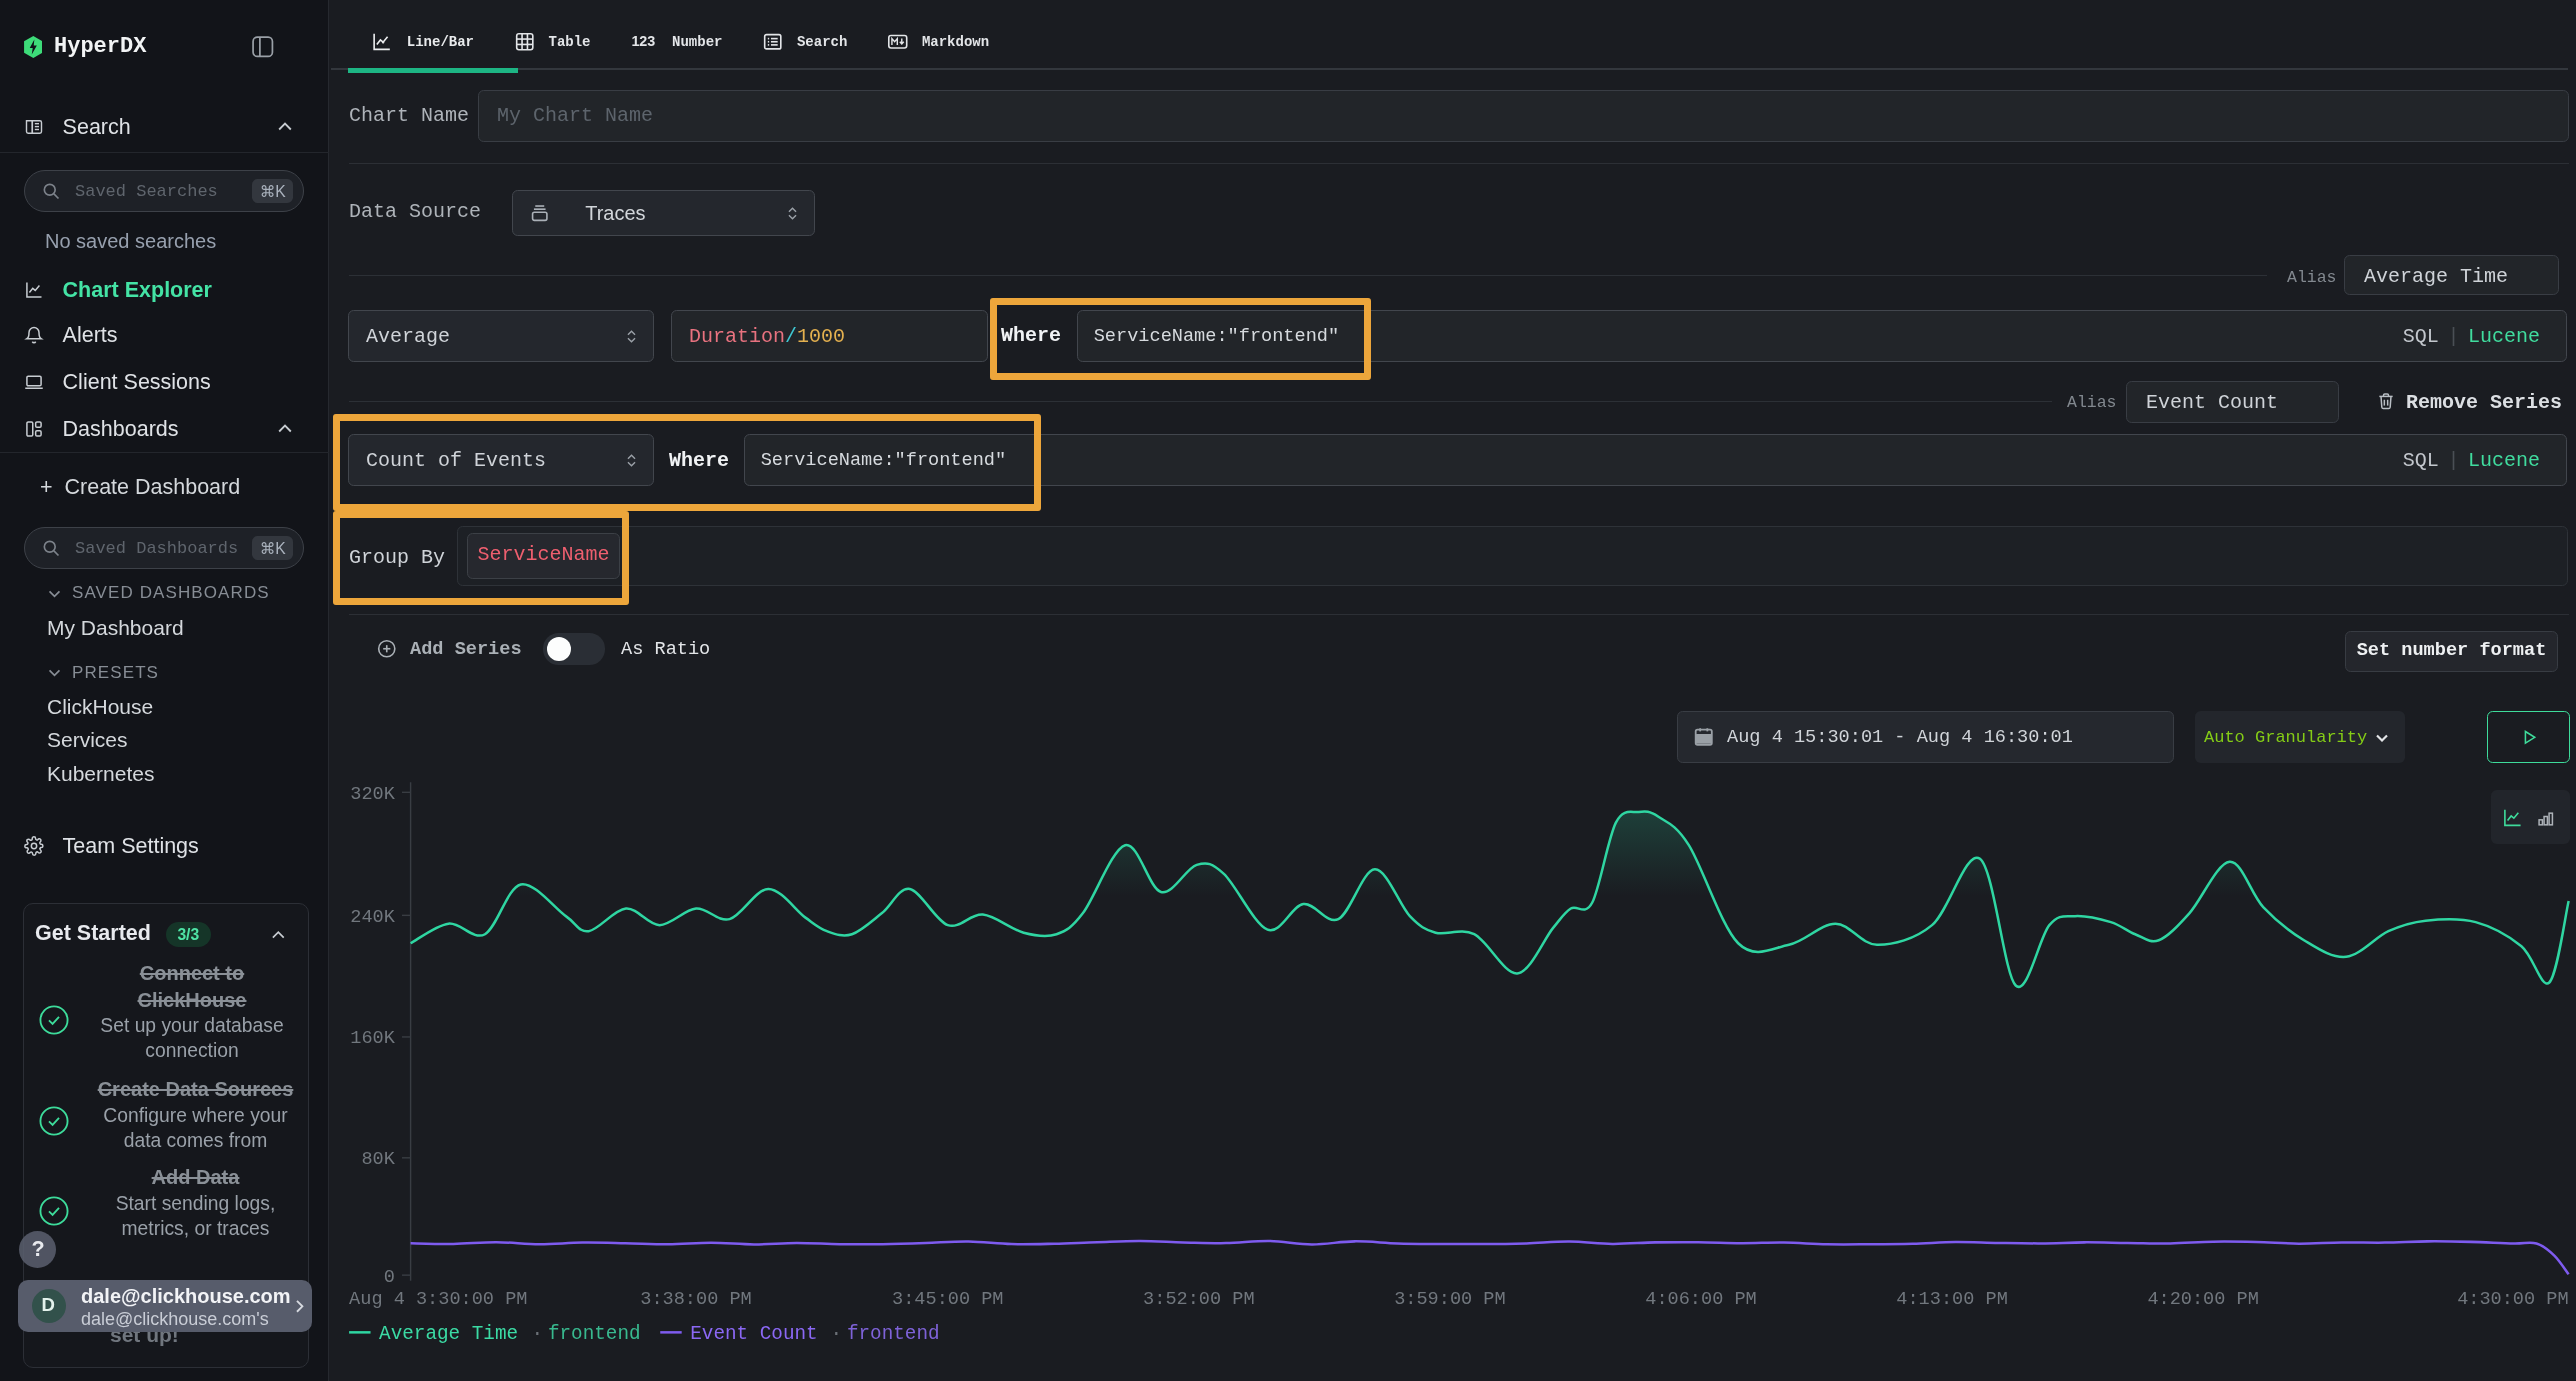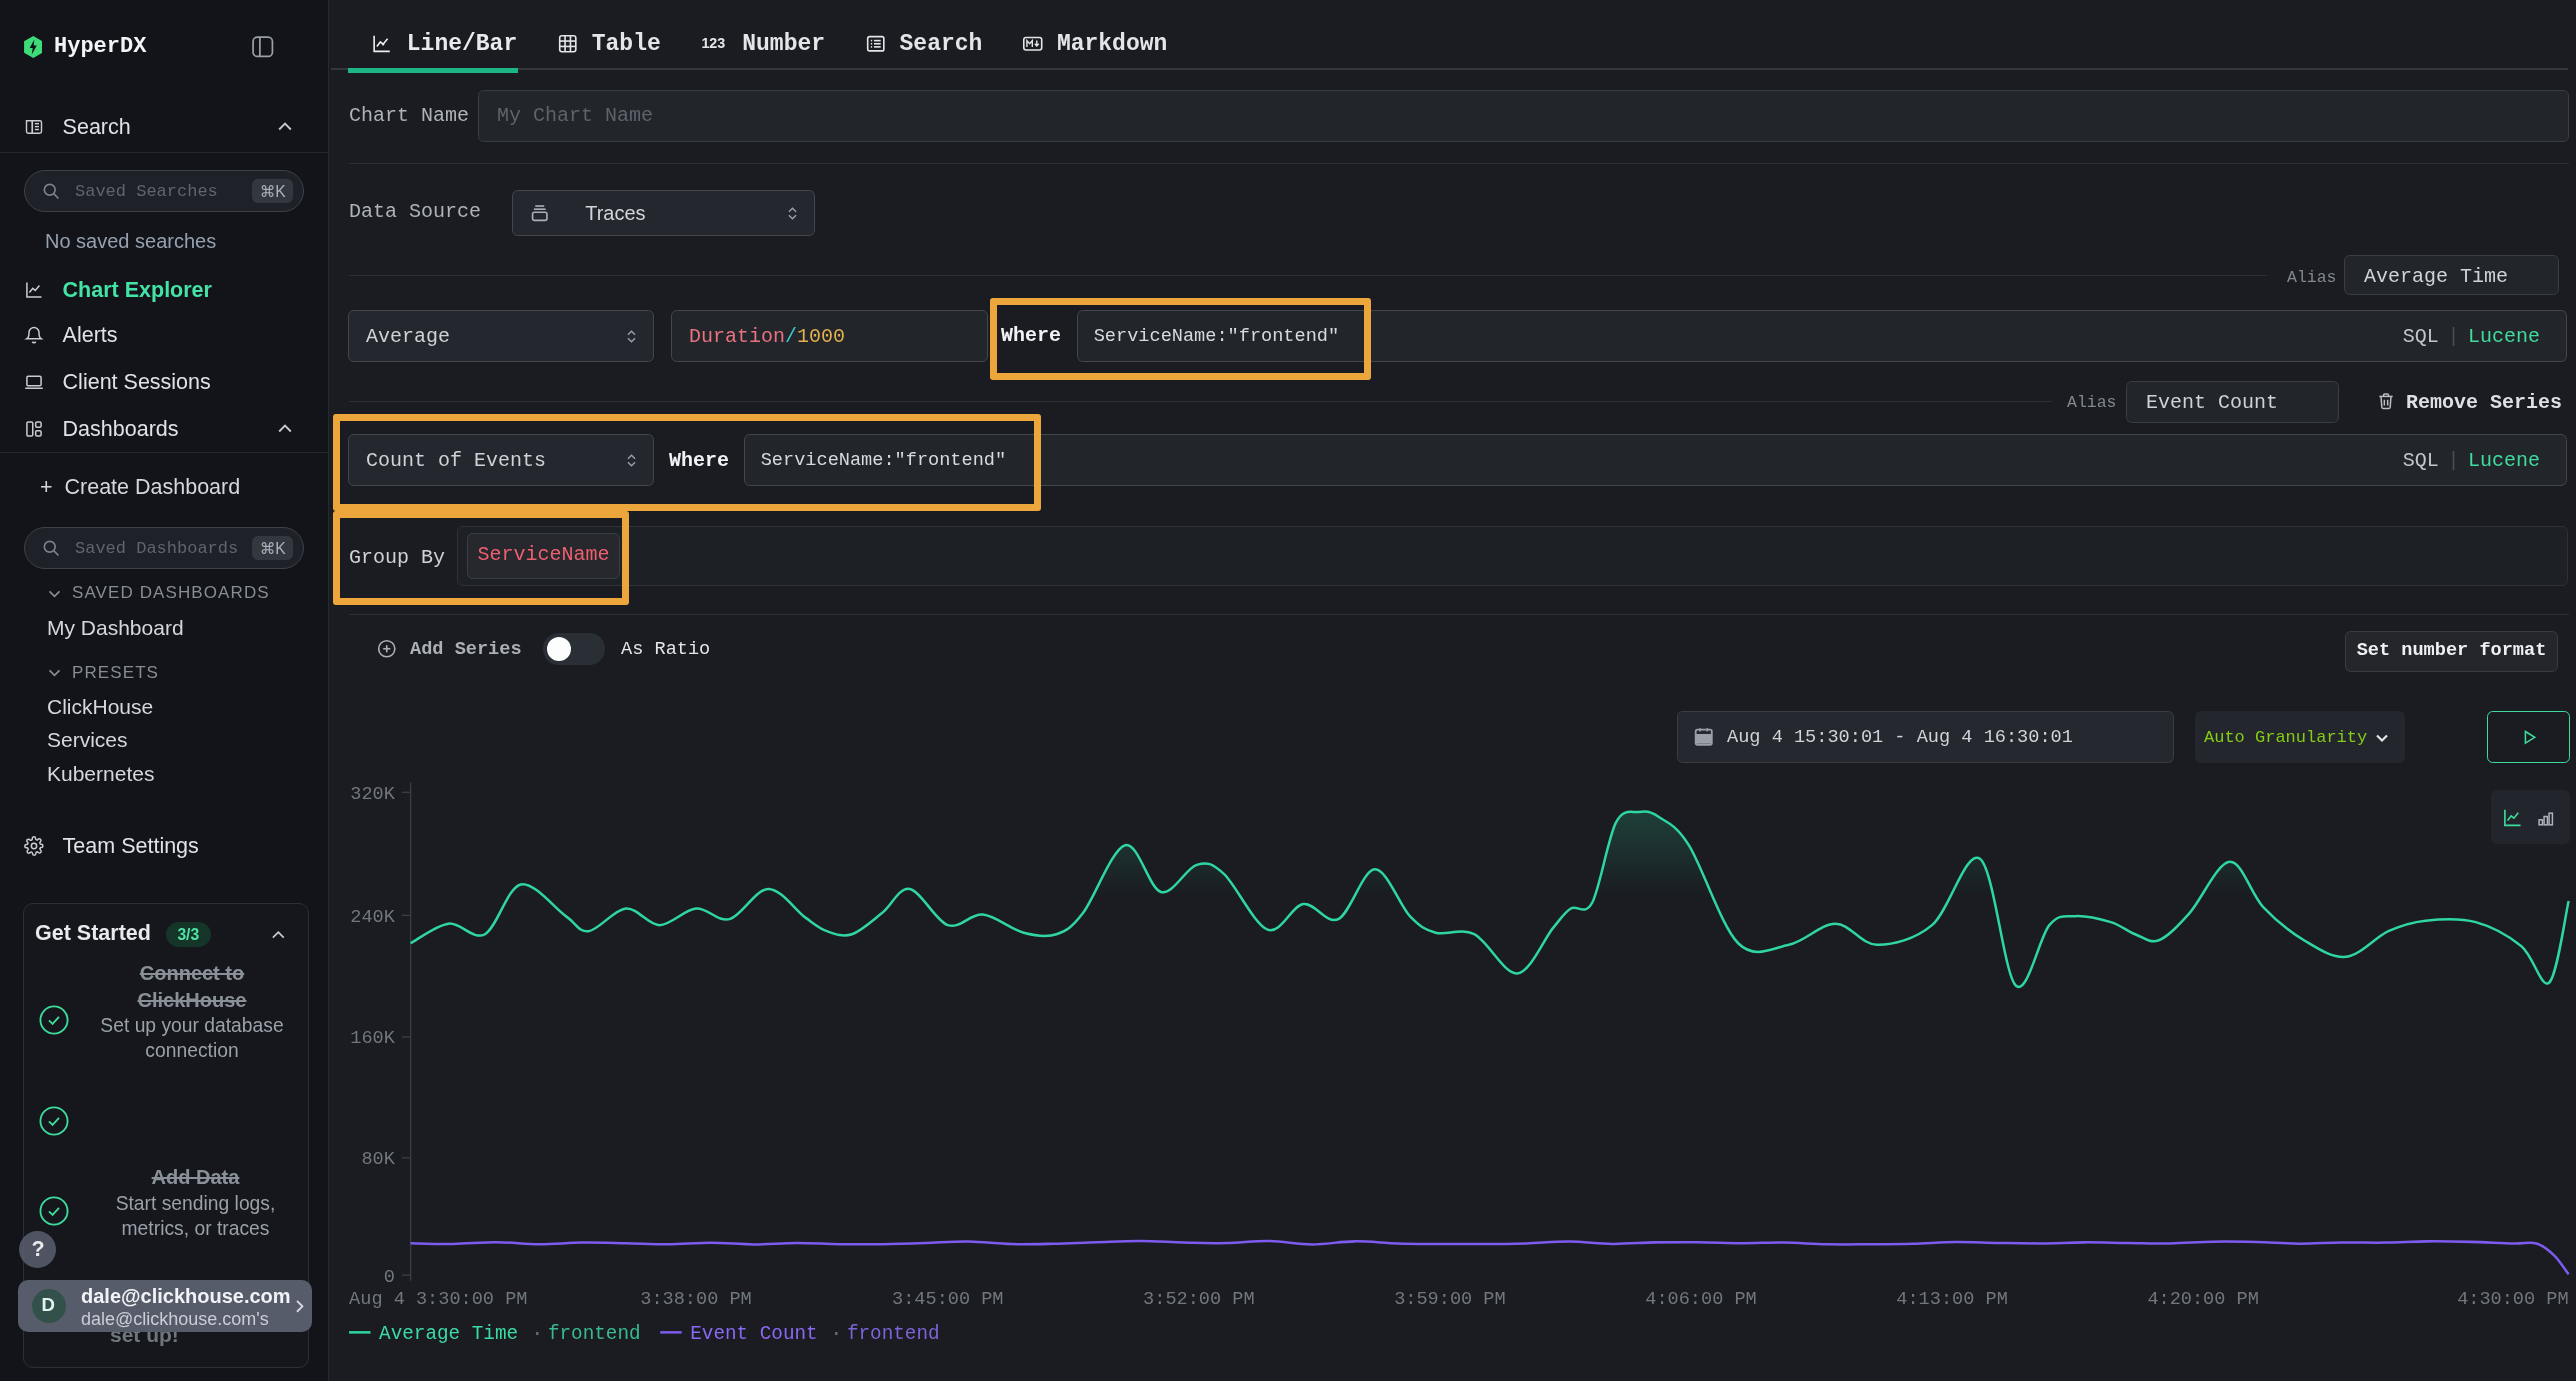--- a/index.html
+++ b/index.html
@@ -16,21 +16,21 @@
   .chev { position:absolute; right:34px; }
   .pill { position:absolute; left:24px; width:280px; height:42px; border:1.4px solid #3d4148; border-radius:21.5px; background:#1e2127; display:flex; align-items:center; color:#5f656d; font-size:17px; }
   .pill .mag { margin-left:15.7px; margin-right:14.3px; }
   .pill .kbd { position:absolute; right:10px; background:#33373e; border-radius:5.7px; padding:2.9px 7.2px; font-size:15.7px; color:#aab2bd; font-family:"Liberation Sans", sans-serif;}
   .sdiv { position:absolute; left:0; width:329px; height:1.4px; background:#23262c; }
   .subitem { position:absolute; left:47px; font-family:"Liberation Sans", sans-serif; font-size:21px; color:#d4d8dc; }
   .sechead { position:absolute; left:46px; font-family:"Liberation Sans", sans-serif; font-size:17px; letter-spacing:1.1px; color:#878d95; }
 
   
   #main { position:absolute; left:331px; top:0; width:2245px; height:1381px; background:#1a1c21; }
-  .tabtxt { font-size:23px; font-weight:bold; color:#e8eaec; }
+  .tabtxt { font-size:14px; font-weight:bold; color:#e8eaec; }
   .inbox { position:absolute; background:#222529; border:1.4px solid #393d44; border-radius:5.7px; }
   .selbox { position:absolute; background:#24272d; border:1.4px solid #42464d; border-radius:5.7px; display:flex; align-items:center; font-size:20px; color:#cfd3d8;gap:22px; }
   .mlabel { position:absolute; font-size:20px; color:#aeb3b9; }
   .divider { position:absolute; height:1.4px; background:#2c2f35; }
   .aliaslbl { position:absolute; font-size:16.5px; color:#82888f; }
   .seriesbar { position:absolute; left:17px; width:2220px; height:62px; background:#1d2025; border:1.4px solid #2e3238; border-radius:5.7px; }
   .sqllucene { position:absolute; right:26px; font-size:20px; color:#c3c7cd; }
   .sqllucene .sep { color:#4a4f55; padding:0 8.6px; }
   .sqllucene .luc { color:#40dc9e; }
   .obox { position:absolute; border:7.9px solid #eda63b; border-radius:2.9px; z-index:9; }
@@ -156,20 +156,24 @@
 
     <div class="abs" style="left:64px;top:56px;width:208px;">
       <div class="gs-strike" style="line-height:26.5px;">Connect to ClickHouse</div>
       <div class="gs-body">Set up your database connection</div>
     </div>
     <svg class="abs" style="left:15px;top:101px" width="30" height="30" viewBox="0 0 42 42" fill="none">
         <circle cx="21" cy="21" r="19" stroke="#3ddc9b" stroke-width="2.6"></circle>
         <path d="M14 21.5l5 5 9-10" stroke="#3ddc9b" stroke-width="2.6" fill="none"></path>
       </svg>
 
+    <div class="abs" style="left:64px;top:172px;width:215px;">
+      <div class="gs-strike" style="line-height:26.5px;">Create Data Sources</div>
+      <div class="gs-body">Configure where your data comes from</div>
+    </div>
     <svg class="abs" style="left:15px;top:202px" width="30" height="30" viewBox="0 0 42 42" fill="none">
         <circle cx="21" cy="21" r="19" stroke="#3ddc9b" stroke-width="2.6"></circle>
         <path d="M14 21.5l5 5 9-10" stroke="#3ddc9b" stroke-width="2.6" fill="none"></path>
       </svg>
 
     <div class="abs" style="left:64px;top:260px;width:215px;">
       <div class="gs-strike" style="line-height:26.5px;">Add Data</div>
       <div class="gs-body">Start sending logs, metrics, or traces</div>
     </div>
     <svg class="abs" style="left:15px;top:292px" width="30" height="30" viewBox="0 0 42 42" fill="none">

